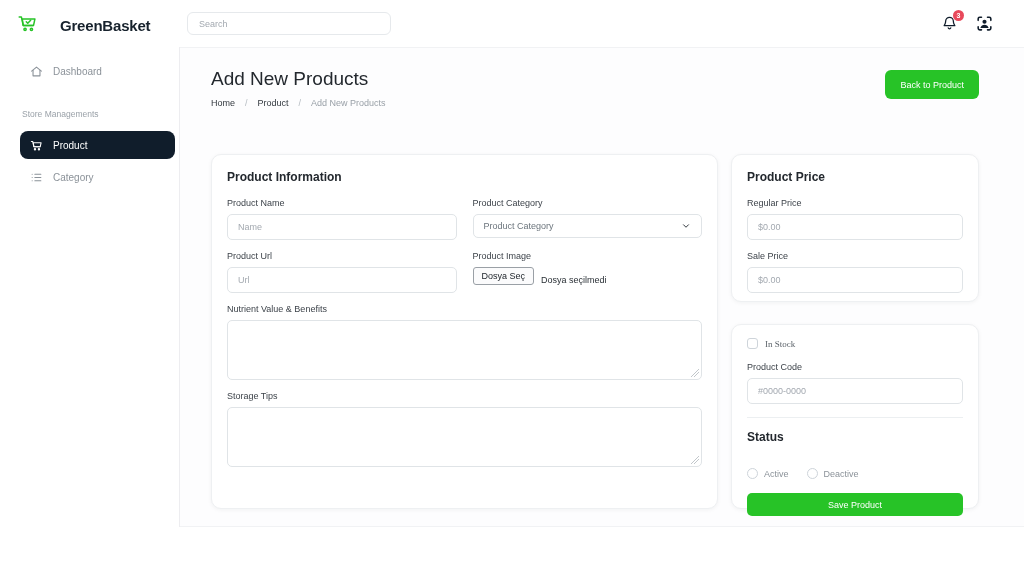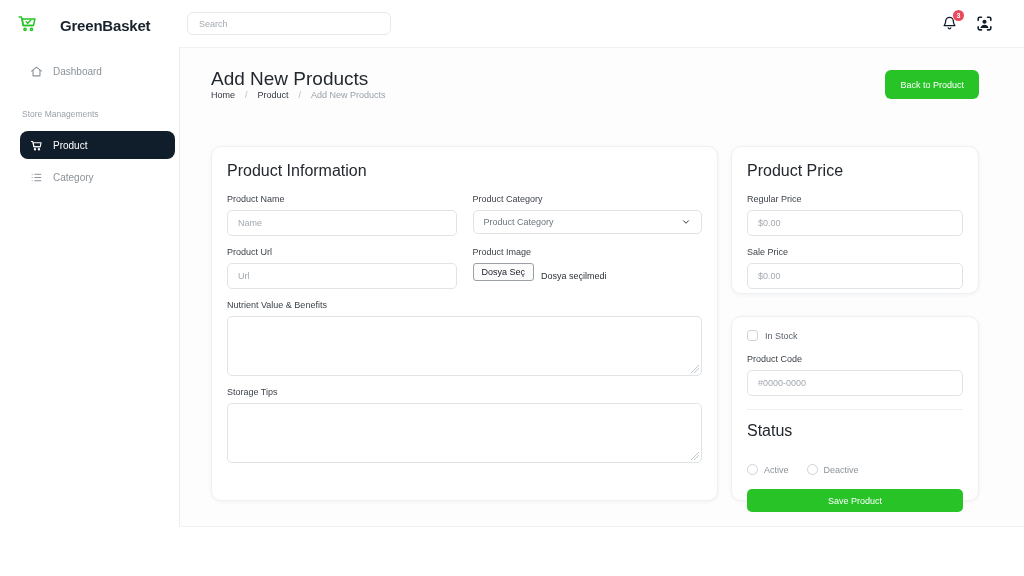--- a/index.html
+++ b/index.html
@@ -30,37 +30,37 @@
   
   .side-item { display:flex; align-items:center; gap:10px; height:28px; margin:0 0 4px 20px;
     padding-left:10px; width:155px; border-radius:8px; color:#8b9299; font-size:10px; cursor:pointer; }
   .side-item.active { background:var(--navy); color:#fff; font-weight:500; }
   .side-section { font-size:8.5px; color:#9aa1a8; margin:24px 0 12px 22px; }
   .side-item .ic { display:flex; align-items:center; }
 
   
   .page-head { display:flex; justify-content:space-between; align-items:flex-start; }
   .page-title { font-size:19px; font-weight:500; color:#23282e; }
-  .breadcrumb { margin-top:0; font-size:9px; color:#343a40; display:flex; align-items:center; }
+  .breadcrumb { margin-top:8px; font-size:9px; color:#343a40; display:flex; align-items:center; }
   .crumb { cursor:pointer; }
   .crumb.muted { color:#9aa1a8; cursor:default; }
   .crumb-sep { color:#b6bcc2; margin:0 10px; }
   .btn-green { background:var(--accent_green); color:#fff; border:none; border-radius:6px;
     font-size:9px; font-family:"Liberation Sans", sans-serif; cursor:pointer; }
   .btn-back { height:29px; padding:0 15px; margin-top:2px; }
 
   
   .content-row { display:flex; gap:13px; margin-top:46px; align-items:flex-start; }
   .card { background:#fff; border:1px solid #eef0f2; border-radius:10px;
     box-shadow:0 1px 4px rgba(20,30,40,0.05); }
   .card-info { width:507px; min-height:355px; padding:15px; }
   .right-col { width:248px; display:flex; flex-direction:column; gap:22px; }
   .card-price { width:248px; height:148px; padding:15px; }
   .card-stock { width:248px; height:185px; padding:13px 15px 15px; }
-  .card-heading { font-size:16px; font-weight:400; color:#23282e; }
+  .card-heading { font-size:12px; font-weight:700; color:#23282e; }
 
   
   .form-grid { display:grid; grid-template-columns:1fr 1fr; column-gap:16px; margin-top:14px; }
   .span2 { grid-column:1 / span 2; }
   .field { margin-bottom:11px; }
   .f-label { display:block; font-size:9px; color:#3d434a; margin-bottom:6px; }
   .f-input { width:100%; height:24px; border:1px solid #e0e4e7; border-radius:5px; padding:12px 10px;
     font-size:9px; color:#343a40; outline:none; background:#fff; font-family:"Liberation Sans", sans-serif; }
   .f-input::placeholder { color:#a3a9b0; }
   .f-select { width:100%; height:24px; border:1px solid #e0e4e7; border-radius:5px; padding:0 10px;
@@ -76,21 +76,21 @@
     background:linear-gradient(135deg,transparent 46%,#c2c7cb 46%,#c2c7cb 54%,transparent 54%,
       transparent 66%,#c2c7cb 66%,#c2c7cb 74%,transparent 74%); }
   .file-row { display:flex; align-items:flex-end; gap:7px; margin-top:2px; }
   .file-btn { font-size:9px; color:#20262c; background:#fbfbfc; border:1px solid #9aa0a6;
     border-radius:3px; padding:3px 8px; cursor:pointer; white-space:nowrap; }
   .file-status { font-size:9px; color:#2a3036; }
 
   
   .check-row { display:flex; align-items:center; gap:7px; margin-bottom:13px; }
   .checkbox { width:11px; height:11px; border:1px solid #ced4da; border-radius:3px; background:#fff; cursor:pointer; }
-  .check-label { font-size:9px; color:#5b6269; }
+  .check-label { font-size:9px; color:#5b6269;font-family:Liberation Serif, serif; }
   .divider { border:none; border-top:1px solid #eceff1; margin:13px 0 12px; }
   .radio-row { display:flex; align-items:center; gap:18px; margin:24px 0 14px; }
   .radio-opt { display:flex; align-items:center; gap:6px; cursor:pointer; }
   .radio { width:11px; height:11px; border:1px solid #ced4da; border-radius:50%; background:#fff; }
   .radio-label { font-size:9px; color:#8b9299; }
   .btn-save { width:100%; height:23px; border-radius:5px; font-weight:500; }
 </style>
 </head>
 <body>
 

